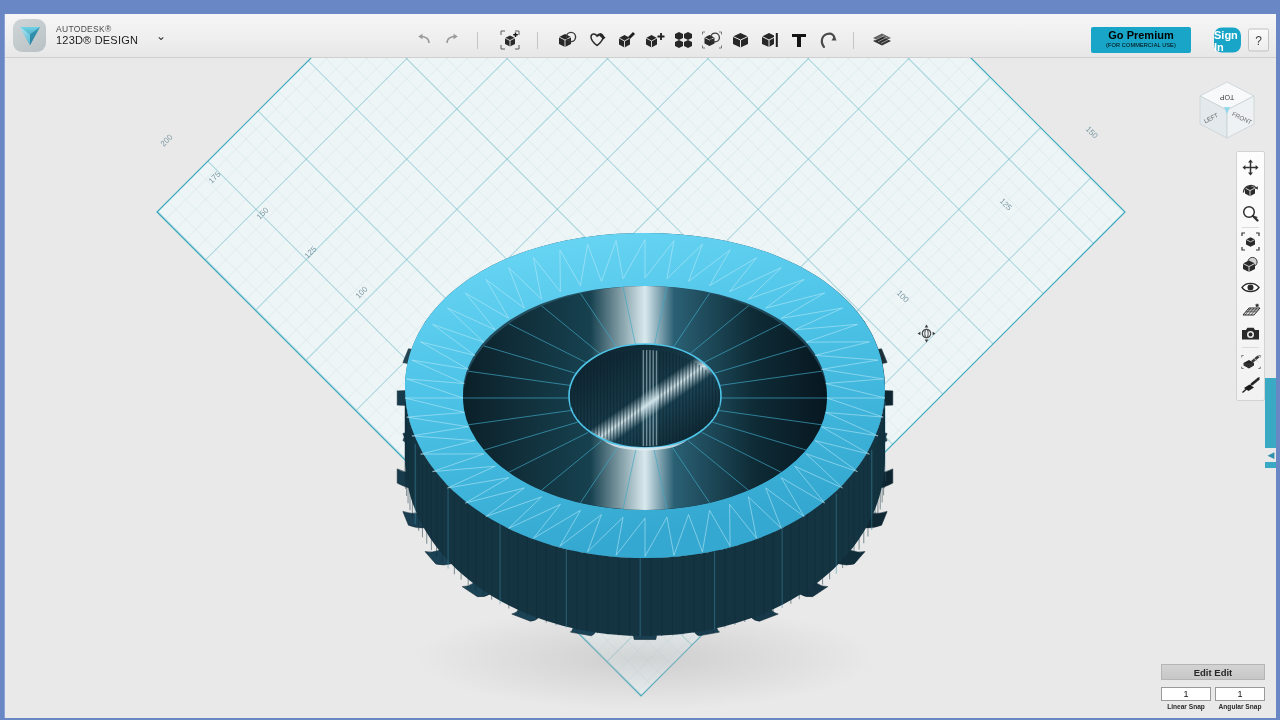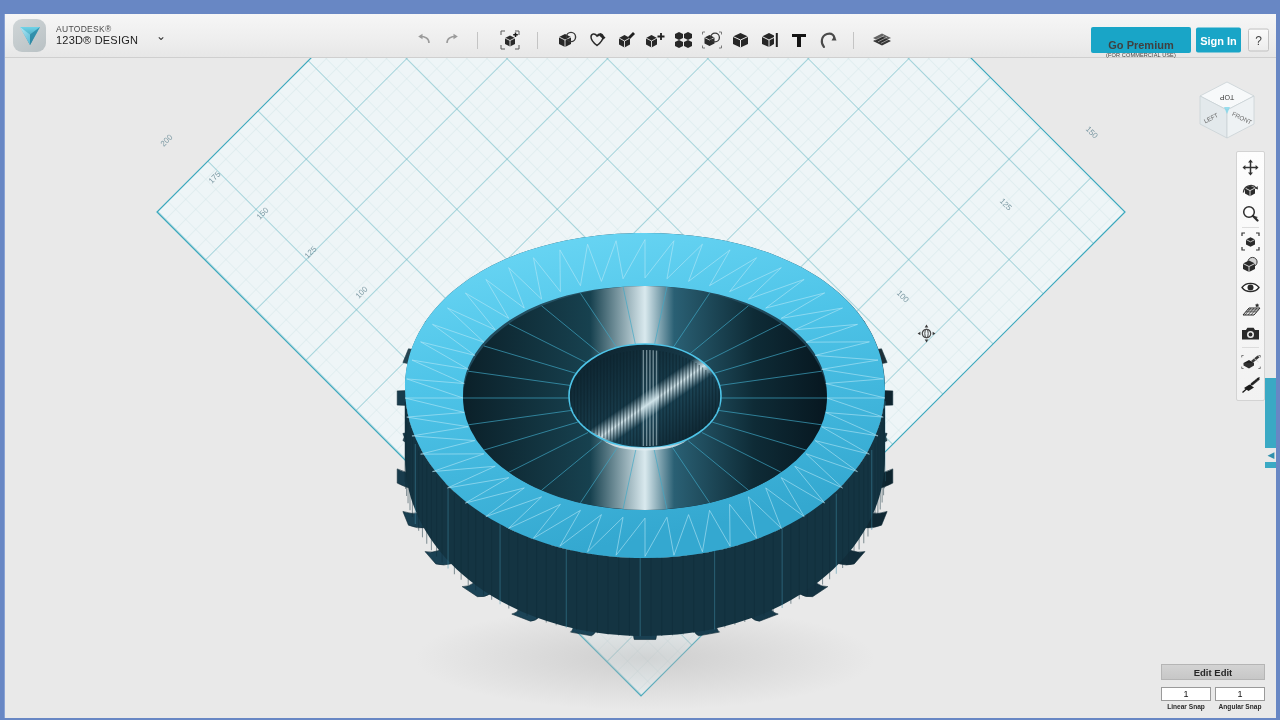--- a/index.html
+++ b/index.html
@@ -72,28 +72,28 @@
   .tb-sep {
     position: absolute; top: 18px; width: 1px; height: 17px;
     background: #c4c4c4;
   }
 
   
   #gopremium {
     position: absolute; right: 86px; top: 26px; transform: translateY(-50%);
     width: 100px; height: 26px;
     background: #19a5c7; border-radius: 2px;
-    color: #404040; text-align: center; cursor: pointer;
-    padding-top: 12px;
+    color: #000000; text-align: center; cursor: pointer;
+    padding-top: 2px;
   }
   #gopremium .p1 { font-size: 11px; font-weight: bold; line-height: 12px; }
   #gopremium .p2 { font-size: 5.6px; line-height: 8px; letter-spacing: .1px; }
   #signin {
     position: absolute; right: 36px; top: 26px; transform: translateY(-50%);
-    width: 45px; height: 25px; background: #19a5c7; border-radius: 2px;
+    width: 27px; height: 25px; background: #19a5c7; border-radius: 8px;
     color: #fff; font-size: 11px; font-weight: bold;
     display:flex; align-items:center; justify-content:center; cursor:pointer;
   }
   #helpbtn {
     position: absolute; right: 8px; top: 26px; transform: translateY(-50%);
     width: 21px; height: 23px;
     background: linear-gradient(#fbfbfb,#ececec);
     border: 1px solid #c2c2c2; border-radius: 2px;
     color: #444; font-size: 12px;
     display:flex; align-items:center; justify-content:center; cursor:pointer;

